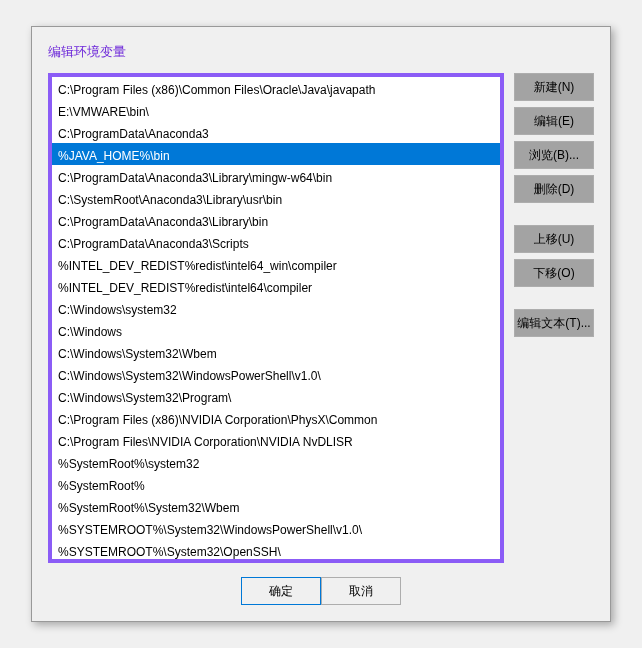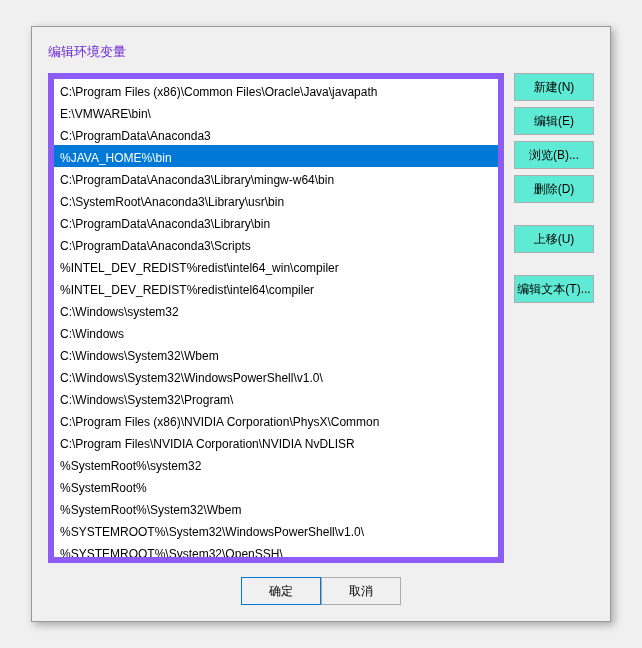--- a/index.html
+++ b/index.html
@@ -34,21 +34,21 @@
       font-weight: normal;
     }
 
     .dialog-body {
       display: flex;
       gap: 10px;
     }
 
     .list-container {
       flex: 1;
-      border: 6px solid #8b5cf6;
+      border: 4px solid #8b5cf6;
       background: #fff;
       height: 490px;
       overflow: hidden;
       position: relative;
       display: flex;
     }
 
     .list-items {
       flex: 1;
       overflow-y: scroll;
@@ -75,21 +75,21 @@
     .buttons-column {
       display: flex;
       flex-direction: column;
       gap: 6px;
       width: 80px;
     }
 
     .btn {
       width: 80px;
       height: 28px;
-      background: #5eead4;
+      background: #a3a3a3;
       border: 1px solid #adadad;
       font-size: 12px;
       font-family: "Microsoft YaHei", "SimSun", sans-serif;
       cursor: pointer;
       text-align: center;
       color: #000;
       display: flex;
       align-items: center;
       justify-content: center;
     }
@@ -176,20 +176,21 @@
         </div>
     </div>
 
     <div class="buttons-column">
       <button class="btn">新建(N)</button>
       <button class="btn">编辑(E)</button>
       <button class="btn">浏览(B)...</button>
       <button class="btn">删除(D)</button>
       <div class="btn-group-spacer"></div>
       <button class="btn">上移(U)</button>
+      <button class="btn">下移(O)</button>
       <div class="btn-group-spacer"></div>
       <button class="btn">编辑文本(T)...</button>
     </div>
   </div>
 
   <div class="dialog-footer">
     <button class="footer-btn primary">确定</button>
     <button class="footer-btn">取消</button>
   </div>
 </div>

